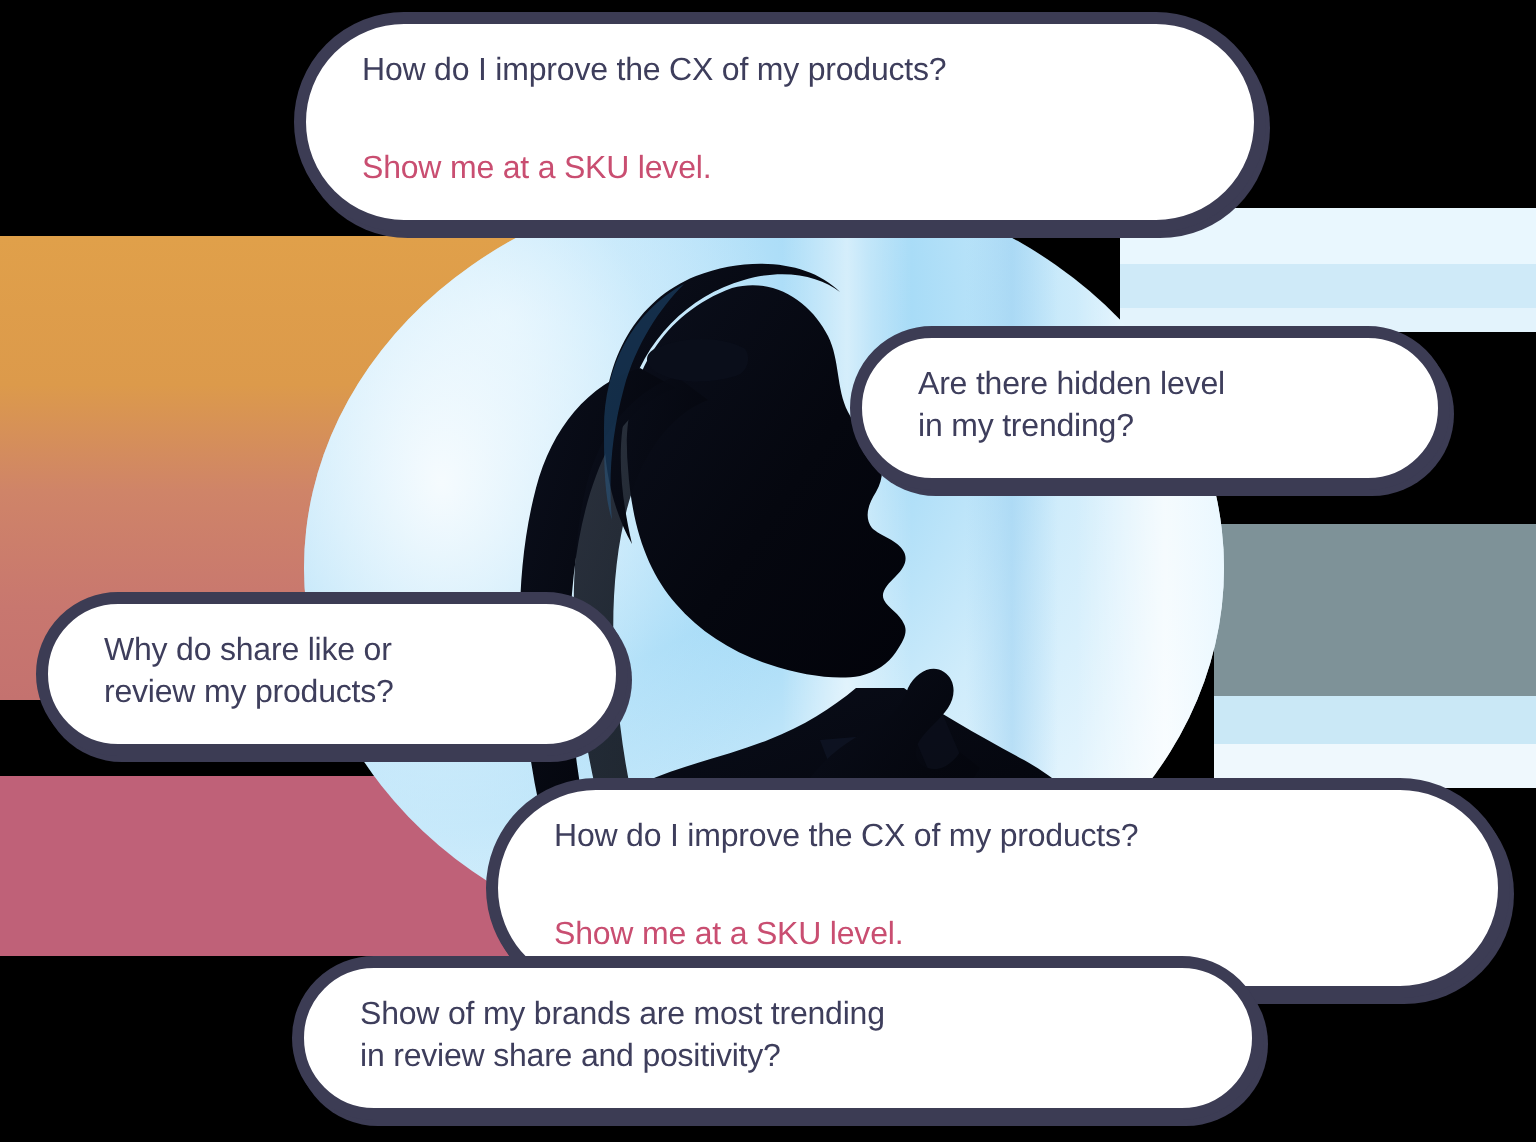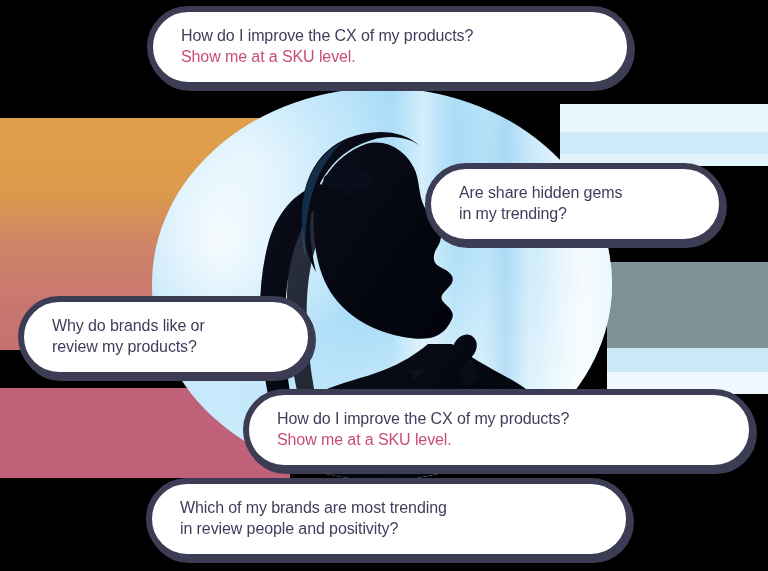--- a/index.html
+++ b/index.html
@@ -126,20 +126,21 @@
   .bubble-text {
     font-size: 16px;
     line-height: 1.32;
     color: #3e3e5c;
     letter-spacing: -0.1px;
     white-space: nowrap;
   }
   .accent {
     color: #c94e71;
     display: block;
+    margin-top: 28px;
   }
   .line { display: block; }
 
   
   #bubble-cx-top    { left: 147px; top: 6px;   width: 486px; }
   #bubble-gems      { left: 425px; top: 163px; width: 300px; }
   #bubble-why       { left: 18px;  top: 296px; width: 296px; }
   #bubble-cx-mid    { left: 243px; top: 389px; width: 512px; }
   #bubble-trending  { left: 146px; top: 478px; width: 486px; }
 
@@ -236,39 +237,39 @@
 
   <div class="bubble" id="bubble-cx-top">
     <div class="bubble-text">
       <span class="line">How do I improve the CX of my products?</span>
       <span class="line accent">Show me at a SKU level.</span>
     </div>
   </div>
 
   <div class="bubble" id="bubble-gems">
     <div class="bubble-text">
-      <span class="line">Are share hidden gems</span>
+      <span class="line">Are there hidden level</span>
       <span class="line">in my trending?</span>
     </div>
   </div>
 
   <div class="bubble" id="bubble-why">
     <div class="bubble-text">
-      <span class="line">Why do brands like or</span>
+      <span class="line">Why do share like or</span>
       <span class="line">review my products?</span>
     </div>
   </div>
 
   <div class="bubble" id="bubble-cx-mid">
     <div class="bubble-text">
       <span class="line">How do I improve the CX of my products?</span>
       <span class="line accent">Show me at a SKU level.</span>
     </div>
   </div>
 
   <div class="bubble" id="bubble-trending">
     <div class="bubble-text">
-      <span class="line">Which of my brands are most trending</span>
-      <span class="line">in review people and positivity?</span>
+      <span class="line">Show of my brands are most trending</span>
+      <span class="line">in review share and positivity?</span>
     </div>
   </div>
 
 </div>
 
 </body></html>

